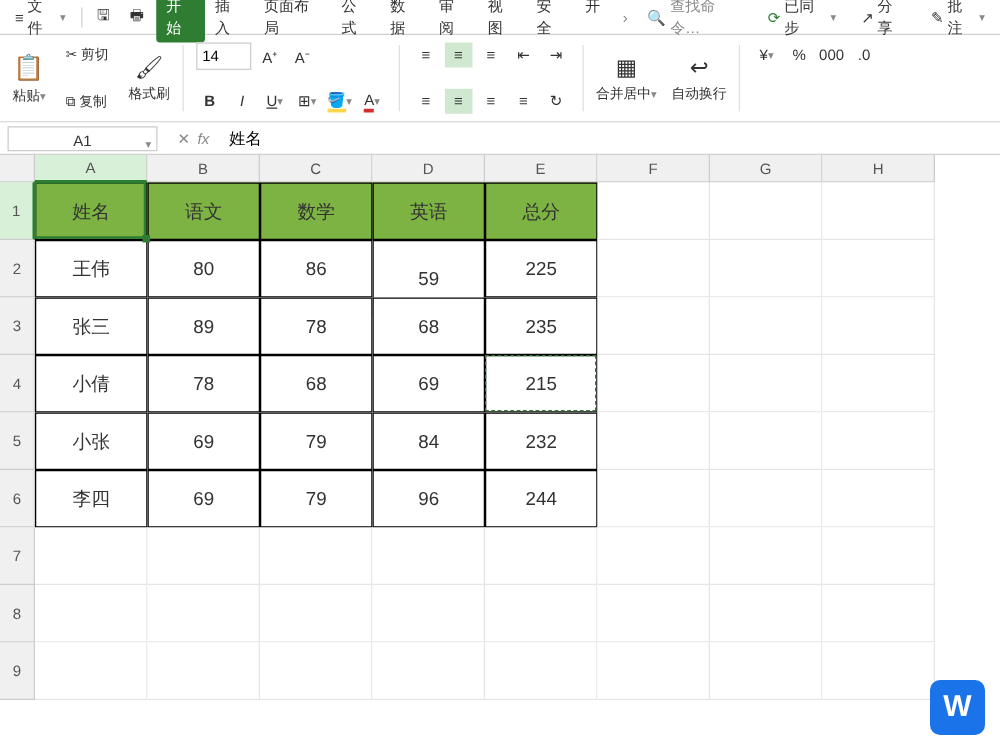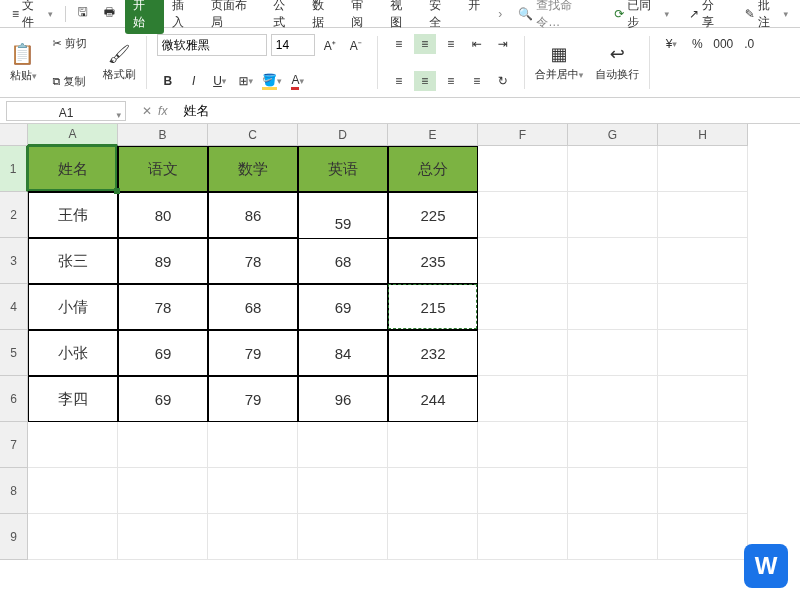--- a/index.html
+++ b/index.html
@@ -117,21 +117,20 @@
         <span>复制</span>
       </div>
   </div>
   <div class="big-btn">
     <span style="font-size:18px">🖌</span>
     <span>格式刷</span>
   </div>
   <div class="vsep"></div>
   <div class="group">
     <div class="group-row">
-      <input class="combo" style="width: 110px;" value="微软雅黑">
       <input class="combo" style="width: 44px;" value="14">
       <span class="icon-btn">A⁺</span>
       <span class="icon-btn">A⁻</span>
     </div>
     <div class="group-row">
       <span class="icon-btn">
           <b>B</b>
         </span>
       <span class="icon-btn">
           <i>I</i>

